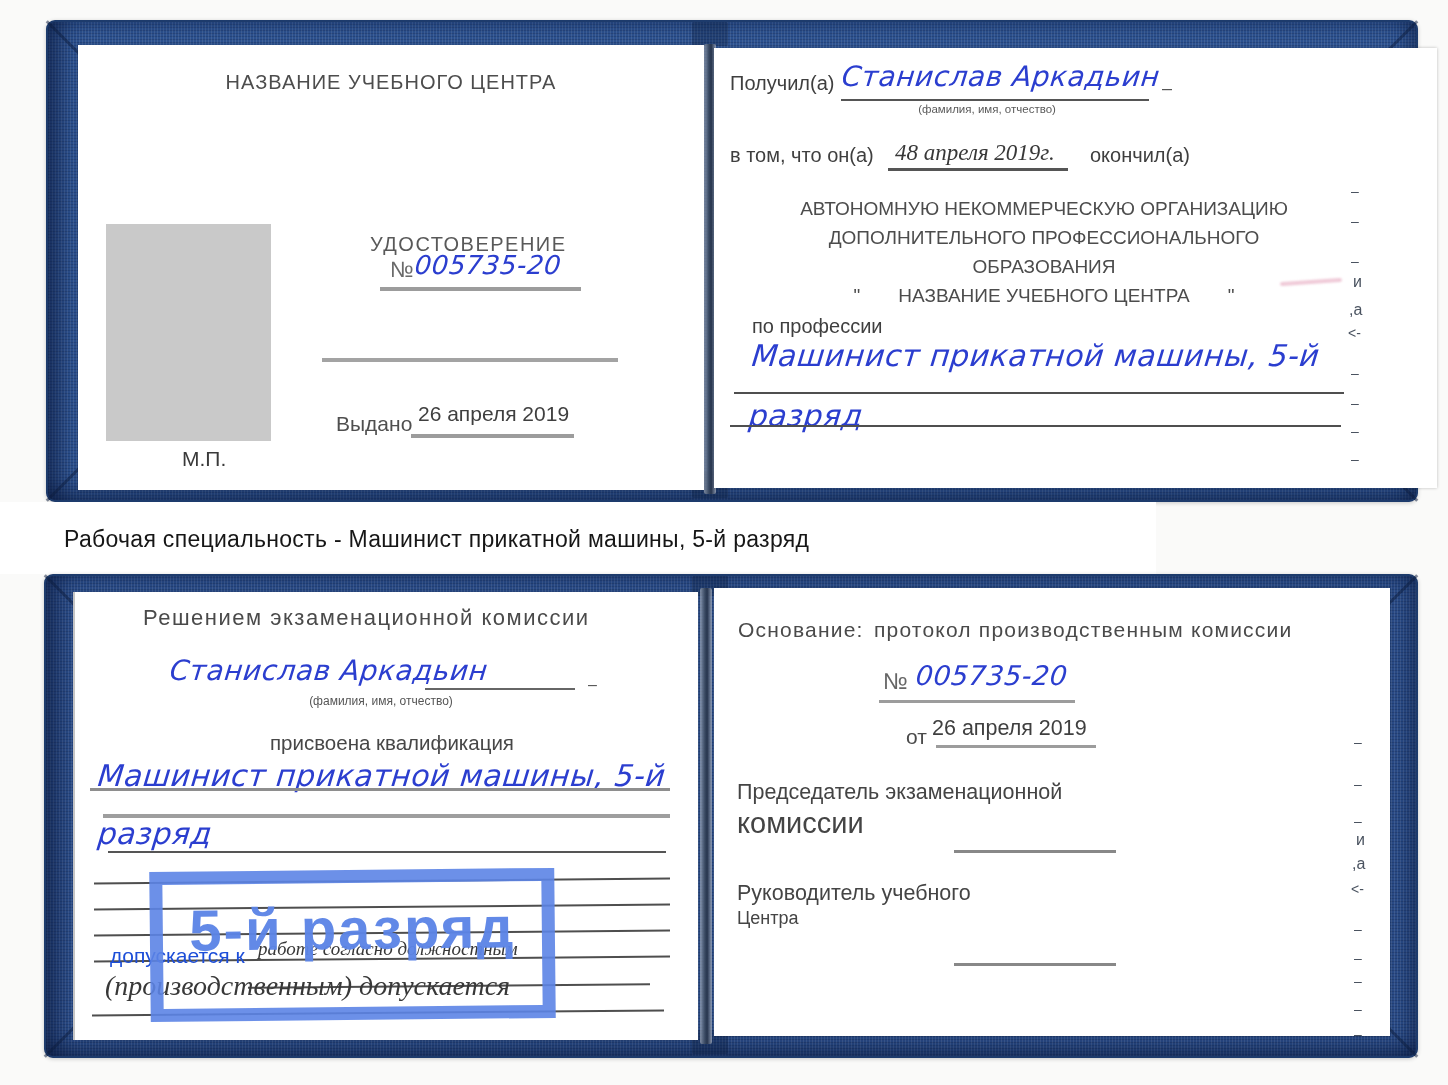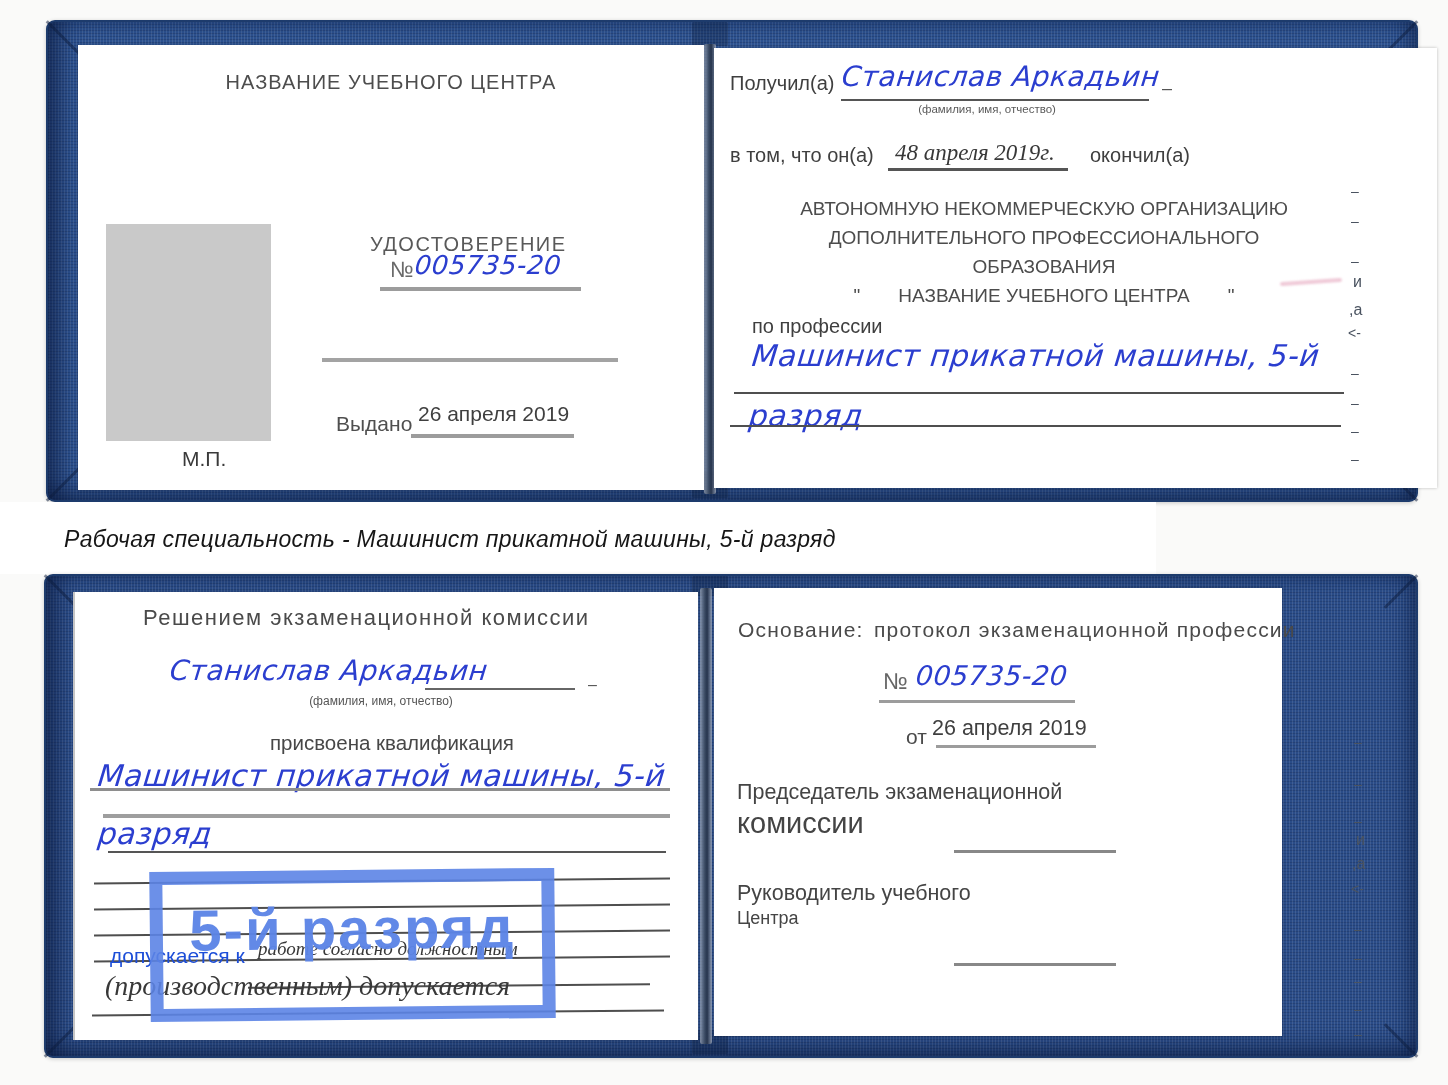--- a/index.html
+++ b/index.html
@@ -97,21 +97,21 @@
       <span class="mark" style="left:639px;top:225px;font-size:16px;">и</span>
       <span class="mark" style="left:635px;top:253px;font-size:16px;">,а</span>
       <span class="mark" style="left:634px;top:277px;">&lt;-</span>
       <span class="mark" style="left:637px;top:317px;">–</span>
       <span class="mark" style="left:637px;top:347px;">–</span>
       <span class="mark" style="left:637px;top:375px;">–</span>
       <span class="mark" style="left:637px;top:403px;">–</span>
     </div>
   </div>
 
-  <div style="position:absolute;left:0;top:502px;width:1156px;height:72px;background:#ffffff;font-style:italic;">
+  <div style="position:absolute;left:0;top:502px;width:1156px;height:72px;background:#ffffff;">
     <div class="caption" style="left:64px;top:24px;">Рабочая специальность - Машинист прикатной машины, 5-й разряд</div>
   </div>
 
   <div class="folder dark" style="left:44px;top:574px;width:1374px;height:484px;">
     <div class="fold" style="left:-6px;top:16px;transform:rotate(45deg);"></div>
     <div class="fold" style="right:-6px;top:16px;transform:rotate(-45deg);"></div>
     <div class="fold" style="left:-6px;bottom:16px;transform:rotate(-45deg);"></div>
     <div class="fold" style="right:-6px;bottom:16px;transform:rotate(45deg);"></div>
     <div class="tab" style="left:648px;top:2px;width:36px;height:20px;"></div>
     <div class="tab" style="left:648px;bottom:4px;width:36px;height:24px;"></div>
@@ -136,23 +136,23 @@
       <div class="pr" style="left:30px;top:352px;font-size:21px;color:#1d4ed8;">допускается к</div>
       <div class="fillit" style="left:178px;top:346px;font-size:19px;">работе согласно должностным</div>
       <div class="rule" style="left:168px;top:393px;width:402px;"></div>
       <div class="fillit" style="left:25px;top:378px;font-size:28px;">(производственным) допускается</div>
       <div class="rule" style="left:12px;top:420px;width:572px;"></div>
       <div class="stamp" style="left:70px;top:278px;width:405px;height:150px;">
         <span>5-й разряд</span>
       </div>
     </div>
 
-    <div class="page" style="left:670px;top:14px;width:568px;height:448px;">
+    <div class="page" style="left:670px;top:14px;width:676px;height:448px;">
       <div class="pr" style="left:24px;top:30px;font-size:21px;letter-spacing:1.2px;color:#4a4a4a;">Основание:</div>
-      <div class="pr" style="left:160px;top:30px;font-size:21px;letter-spacing:1.2px;color:#4a4a4a;">протокол экзаменационной профессии</div>
+      <div class="pr" style="left:160px;top:30px;font-size:21px;letter-spacing:1.2px;color:#4a4a4a;">протокол производственным комиссии</div>
       <div class="pr" style="left:169px;top:80px;font-size:23px;color:#666;">№</div>
       <div class="hand" style="left:202px;top:72px;font-size:27px;">005735-20</div>
       <div class="ln" style="left:165px;top:112px;width:196px;height:3px;"></div>
       <div class="pr" style="left:192px;top:137px;font-size:21px;color:#4a4a4a;">от</div>
       <div class="pr" style="left:218px;top:128px;font-size:21.5px;color:#3f3f3f;">26 апреля 2019</div>
       <div class="ln" style="left:222px;top:157px;width:160px;height:3px;"></div>
       <div class="pr" style="left:23px;top:192px;font-size:21.5px;color:#444;">Председатель экзаменационной</div>
       <div class="pr" style="left:23px;top:219px;font-size:29px;color:#444;">комиссии</div>
       <div class="ln" style="left:240px;top:262px;width:162px;height:2.5px;background:#888;"></div>
       <div class="pr" style="left:23px;top:293px;font-size:21.5px;color:#444;">Руководитель учебного</div>

